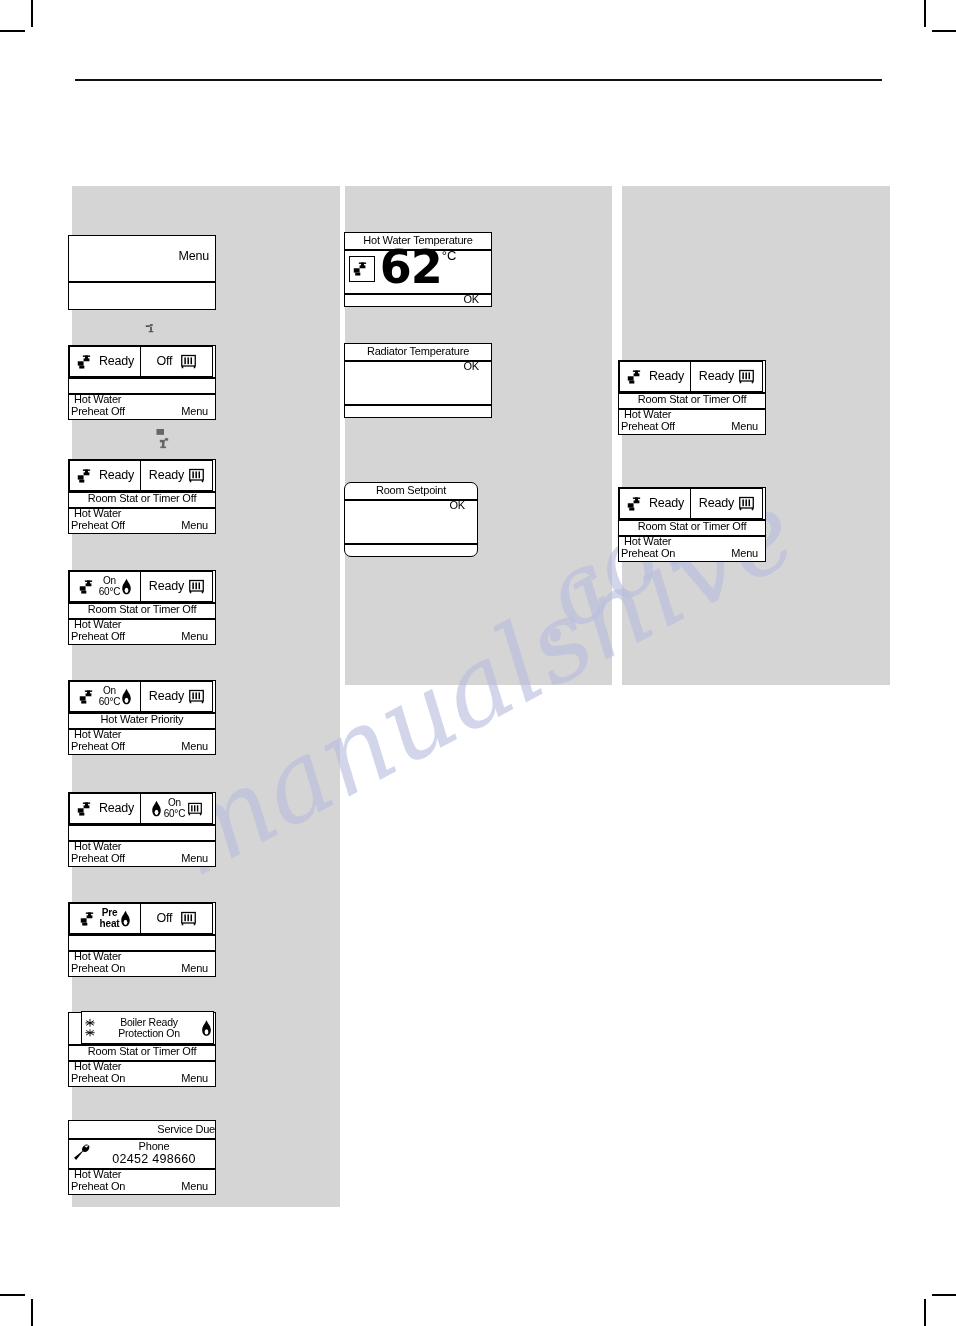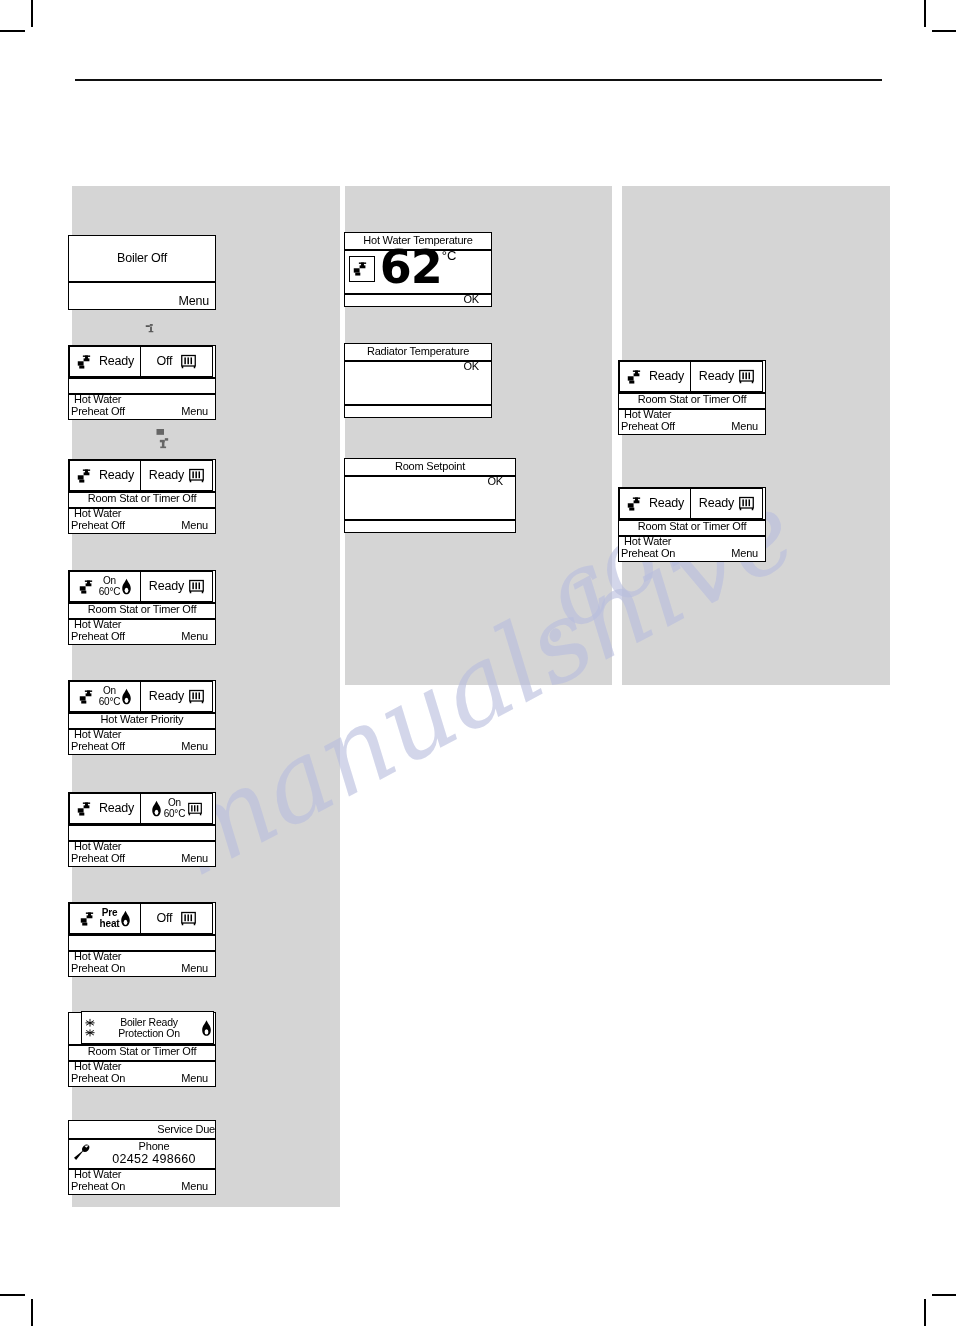--- a/index.html
+++ b/index.html
@@ -58,23 +58,20 @@
 <div class="rule"></div>
 
 <div class="panel" id="panel-left"></div>
 <div class="panel" id="panel-mid"></div>
 <div class="panel" id="panel-right"></div>
 
 <div class="wm" id="wm1">manualshive</div>
 <div class="wm" id="wm2">.com</div>
 
 <div class="lcd" style="left:68px;top:235px;width:148px;height:75px;">
-  <div class="row" style="height:45px;display:flex;align-items:center;justify-content:center;">
-    <span class="txt lbl">Boiler Off</span>
-  </div>
   <div class="sep" style="top:45px;"></div>
   <div class="row" style="height:28px;display:flex;align-items:flex-end;justify-content:flex-end;padding:0 6px 2px 0;">
     <span class="txt lbl">Menu</span>
   </div>
 </div>
 
 <div style="position:absolute;left:144px;top:320px;width:14px;height:14px;">
   <svg viewBox="0 0 24 24" width="14" height="14" aria-hidden="true">
     <path d="M3 9h7v3H3z" fill="#555"></path>
       <path d="M10 7h5v3h-5z" fill="#555"></path>
@@ -463,21 +460,21 @@
   <div class="row" style="height:16px;display:flex;align-items:center;justify-content:center;">
     <span class="txt lbl-sm">Radiator Temperature</span>
   </div>
   <div class="sep" style="top:16px;"></div>
   <div class="sep" style="top:60px;"></div>
   <div class="row" style="height:14px;display:flex;align-items:center;justify-content:flex-end;padding-right:12px;">
     <span class="txt lbl-sm">OK</span>
   </div>
 </div>
 
-<div class="lcd" style="left:344px;top:458px;width:172px;height:75px;">
+<div class="lcd" style="left:344px;top:482px;width:134px;height:75px;border-radius:7px;">
   <div class="row" style="height:16px;display:flex;align-items:center;justify-content:center;">
     <span class="txt lbl-sm">Room Setpoint</span>
   </div>
   <div class="sep" style="top:16px;"></div>
   <div class="sep" style="top:60px;"></div>
   <div class="row" style="height:14px;display:flex;align-items:center;justify-content:flex-end;padding-right:12px;">
     <span class="txt lbl-sm">OK</span>
   </div>
 </div>
 

